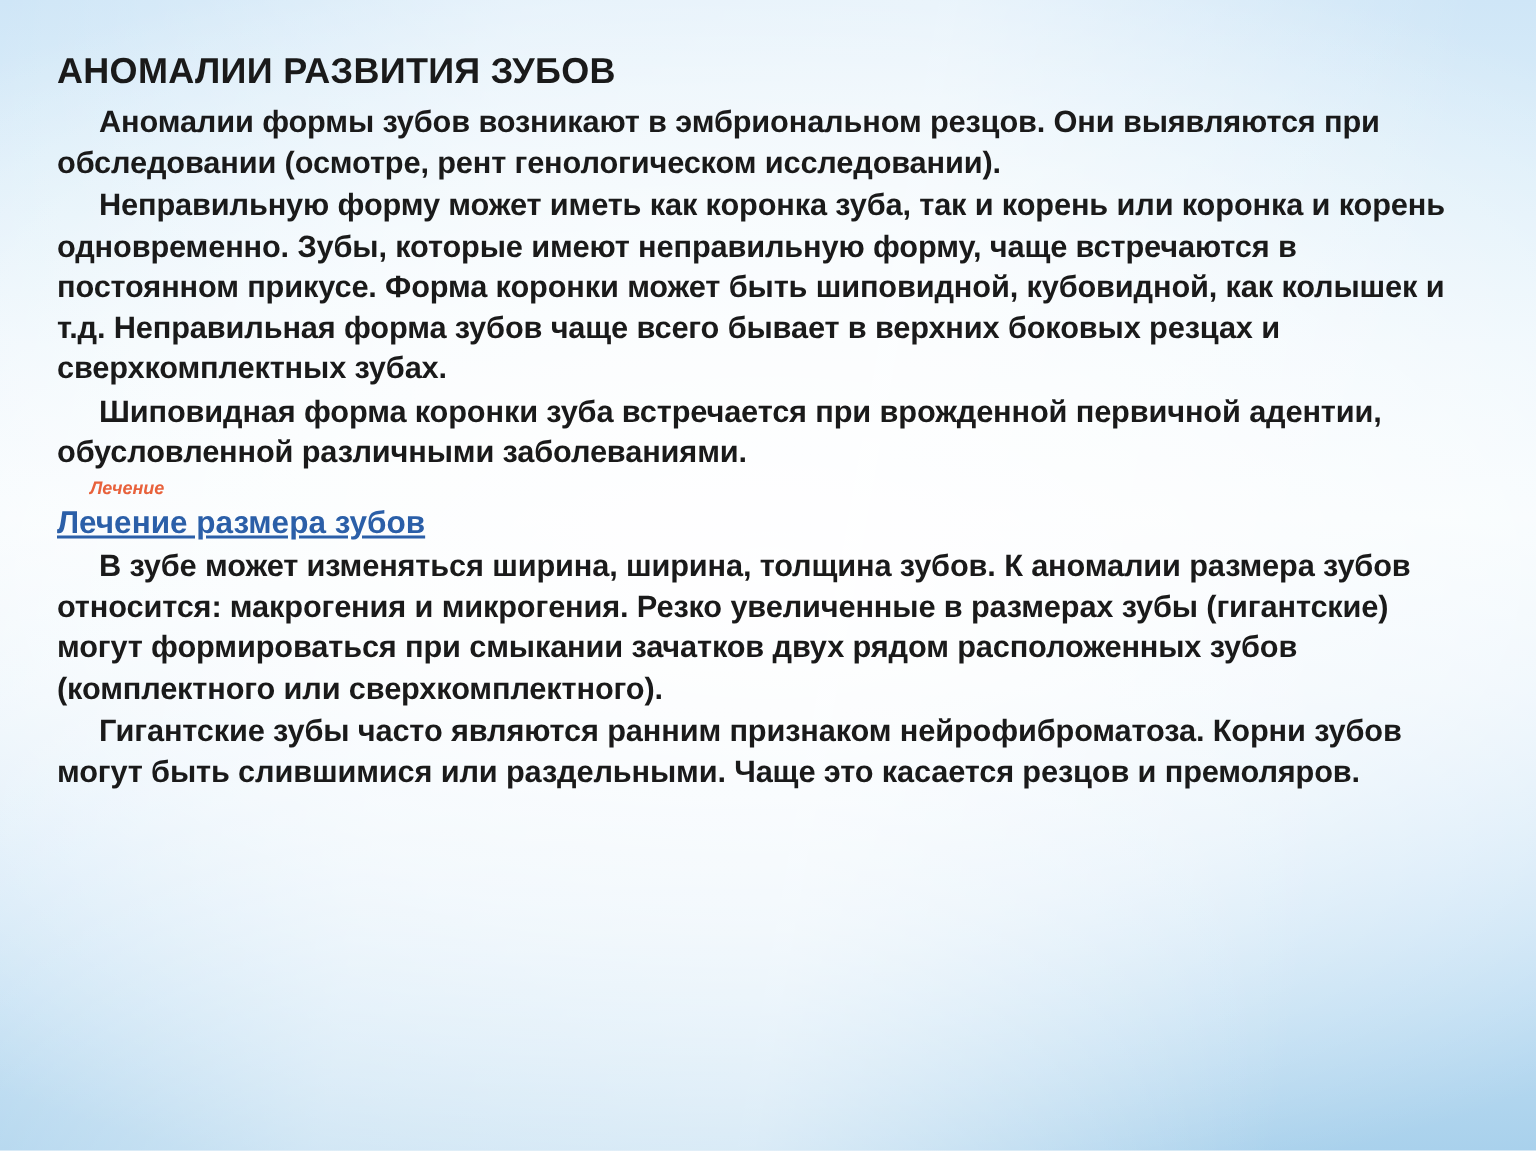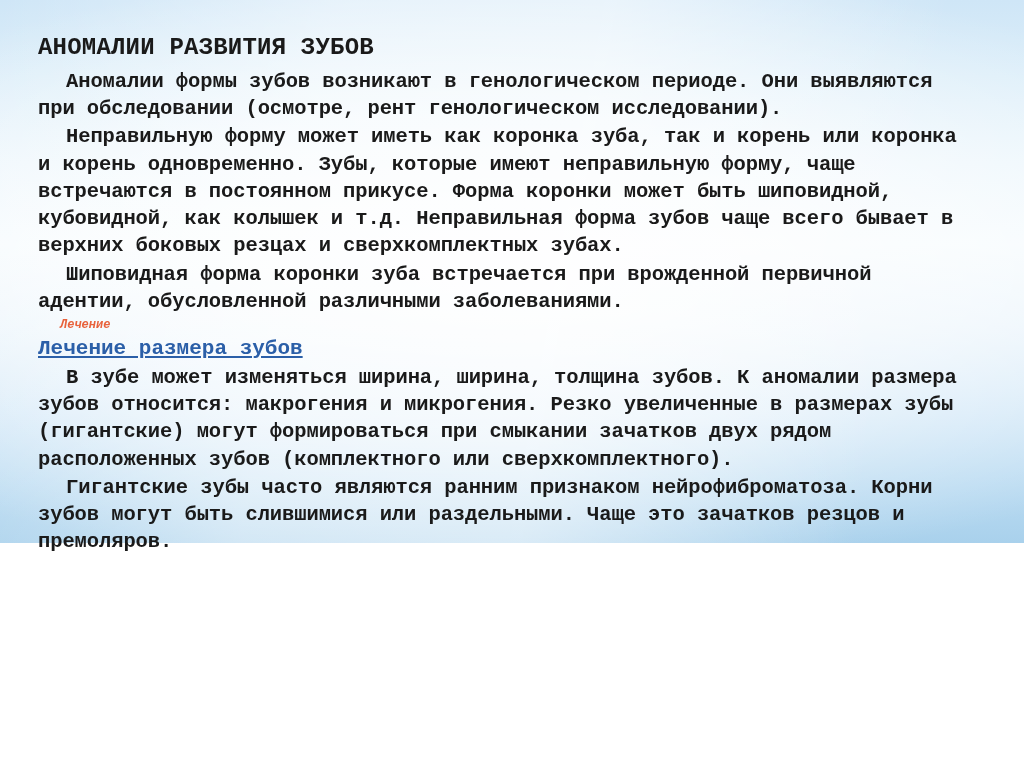--- a/index.html
+++ b/index.html
@@ -8,26 +8,25 @@
   }
   body {
     width: 1024px;
     height: 767px;
     font-family: "Liberation Sans", sans-serif;
     overflow: hidden;
   }
   .slide {
     position: relative;
     width: 1024px;
-    height: 543px;
+    height: 767px;
     box-sizing: border-box;
     background:
       radial-gradient(ellipse 120% 80% at 50% 50%, rgba(255,255,255,0.95) 0%, rgba(255,255,255,0.55) 38%, rgba(255,255,255,0.0) 70%),
       linear-gradient(180deg, #cfe6f7 0%, #dceef9 14%, #eaf5fc 30%, #f3fafd 45%, #e6f2fb 60%, #cfe6f7 76%, #bcdcf2 88%, #a9d1ec 100%);
-    font-family: Liberation Mono, monospace;
   }
   .slide::before {
     content: "";
     position: absolute;
     left: 0; right: 0; top: 0; bottom: 0;
     background: linear-gradient(100deg, rgba(255,255,255,0.0) 0%, rgba(255,255,255,0.45) 30%, rgba(255,255,255,0.5) 55%, rgba(255,255,255,0.0) 85%);
     pointer-events: none;
   }
   .content {
     position: relative;
@@ -76,38 +75,38 @@
 </head>
 <body>
 
 <div class="slide">
   <div class="content">
 
     <h1 class="title">АНОМАЛИИ РАЗВИТИЯ ЗУБОВ</h1>
 
 
     <div class="block">
-      <p class="para">Аномалии формы зубов возникают в генологическом периоде. Они выявляются при обследовании (осмотре, рент генологическом исследовании).</p>
+      <p class="para">Аномалии формы зубов возникают в эмбриональном резцов. Они выявляются при обследовании (осмотре, рент генологическом исследовании).</p>
     </div>
 
     <div class="block">
       <p class="para">Неправильную форму может иметь как коронка зуба, так и корень или коронка и корень одновременно. Зубы, которые имеют неправильную форму, чаще встречаются в постоянном прикусе. Форма коронки может быть шиповидной, кубовидной, как колышек и т.д. Неправильная форма зубов чаще всего бывает в верхних боковых резцах и сверхкомплектных зубах.</p>
     </div>
 
     <div class="block">
       <p class="para">Шиповидная форма коронки зуба встречается при врожденной первичной адентии, обусловленной различными заболеваниями.</p>
     </div>
 
     <div class="treat">Лечение</div>
 
 
     <div class="subhead">Лечение размера зубов</div>
 
     <div class="block">
       <p class="para">В зубе может изменяться ширина, ширина, толщина зубов. К аномалии размера зубов относится: макрогения и микрогения. Резко увеличенные в размерах зубы (гигантские) могут формироваться при смыкании зачатков двух рядом расположенных зубов (комплектного или сверхкомплектного).</p>
     </div>
 
     <div class="block">
-      <p class="para">Гигантские зубы часто являются ранним признаком нейрофиброматоза. Корни зубов могут быть слившимися или раздельными. Чаще это зачатков резцов и премоляров.</p>
+      <p class="para">Гигантские зубы часто являются ранним признаком нейрофиброматоза. Корни зубов могут быть слившимися или раздельными. Чаще это касается резцов и премоляров.</p>
     </div>
 
   </div>
 </div>
 
 </body></html>

